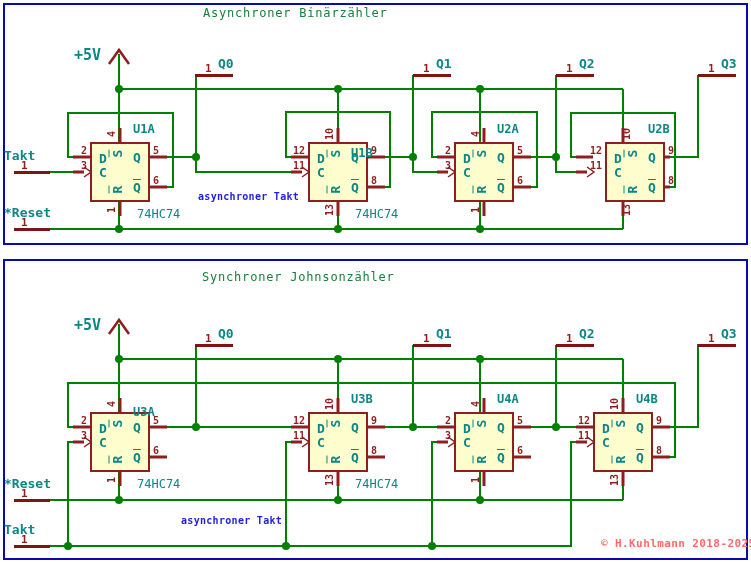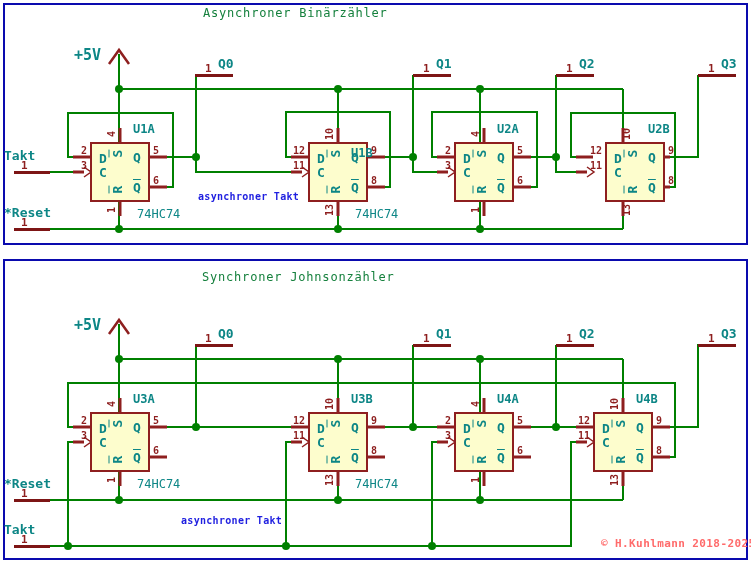--- a/index.html
+++ b/index.html
@@ -287,21 +287,21 @@
         <div class="t pname rot ovl ctr" style="left: 41px; top: 63px; width: 16px;">R</div>
         <div class="t pnum rgt" style="left: 2px; top: 26px; width: 17px;">12</div>
         <div class="t pnum rgt" style="left: 2px; top: 41px; width: 17px;">11</div>
         <div class="t pnum" style="left: 85px; top: 26px;">9</div>
         <div class="t pnum" style="left: 85px; top: 56px;">8</div>
         <div class="t pnum rot ctr" style="left: 34px; top: 9px; width: 20px;">10</div>
         <div class="t pnum rot ctr" style="left: 34px; top: 85px; width: 20px;">13</div>
       </div>
       <div class="ffwrap" style="left: 68px; top: 390px;">
         <div class="ffbox"></div>
-        <div class="t ffref" style="left: 65px; top: 3px;">U3A</div>
+        <div class="t ffref" style="left: 65px; top: 16px;">U3A</div>
         <div class="t ffval" style="left: 69px; top: 88px;">74HC74</div>
         <div class="t pname" style="left: 31px; top: 32px;">D</div>
         <div class="t pname" style="left: 31px; top: 46px;">C</div>
         <div class="t pname" style="left: 65px; top: 31px;">Q</div>
         <div class="t pname ovl" style="left: 65px; top: 61px;">Q</div>
         <div class="t pname rot ovl ctr" style="left: 41px; top: 27px; width: 16px;">S</div>
         <div class="t pname rot ovl ctr" style="left: 41px; top: 63px; width: 16px;">R</div>
         <div class="t pnum rgt" style="left: 2px; top: 26px; width: 17px;">2</div>
         <div class="t pnum rgt" style="left: 2px; top: 41px; width: 17px;">3</div>
         <div class="t pnum" style="left: 85px; top: 26px;">5</div>

